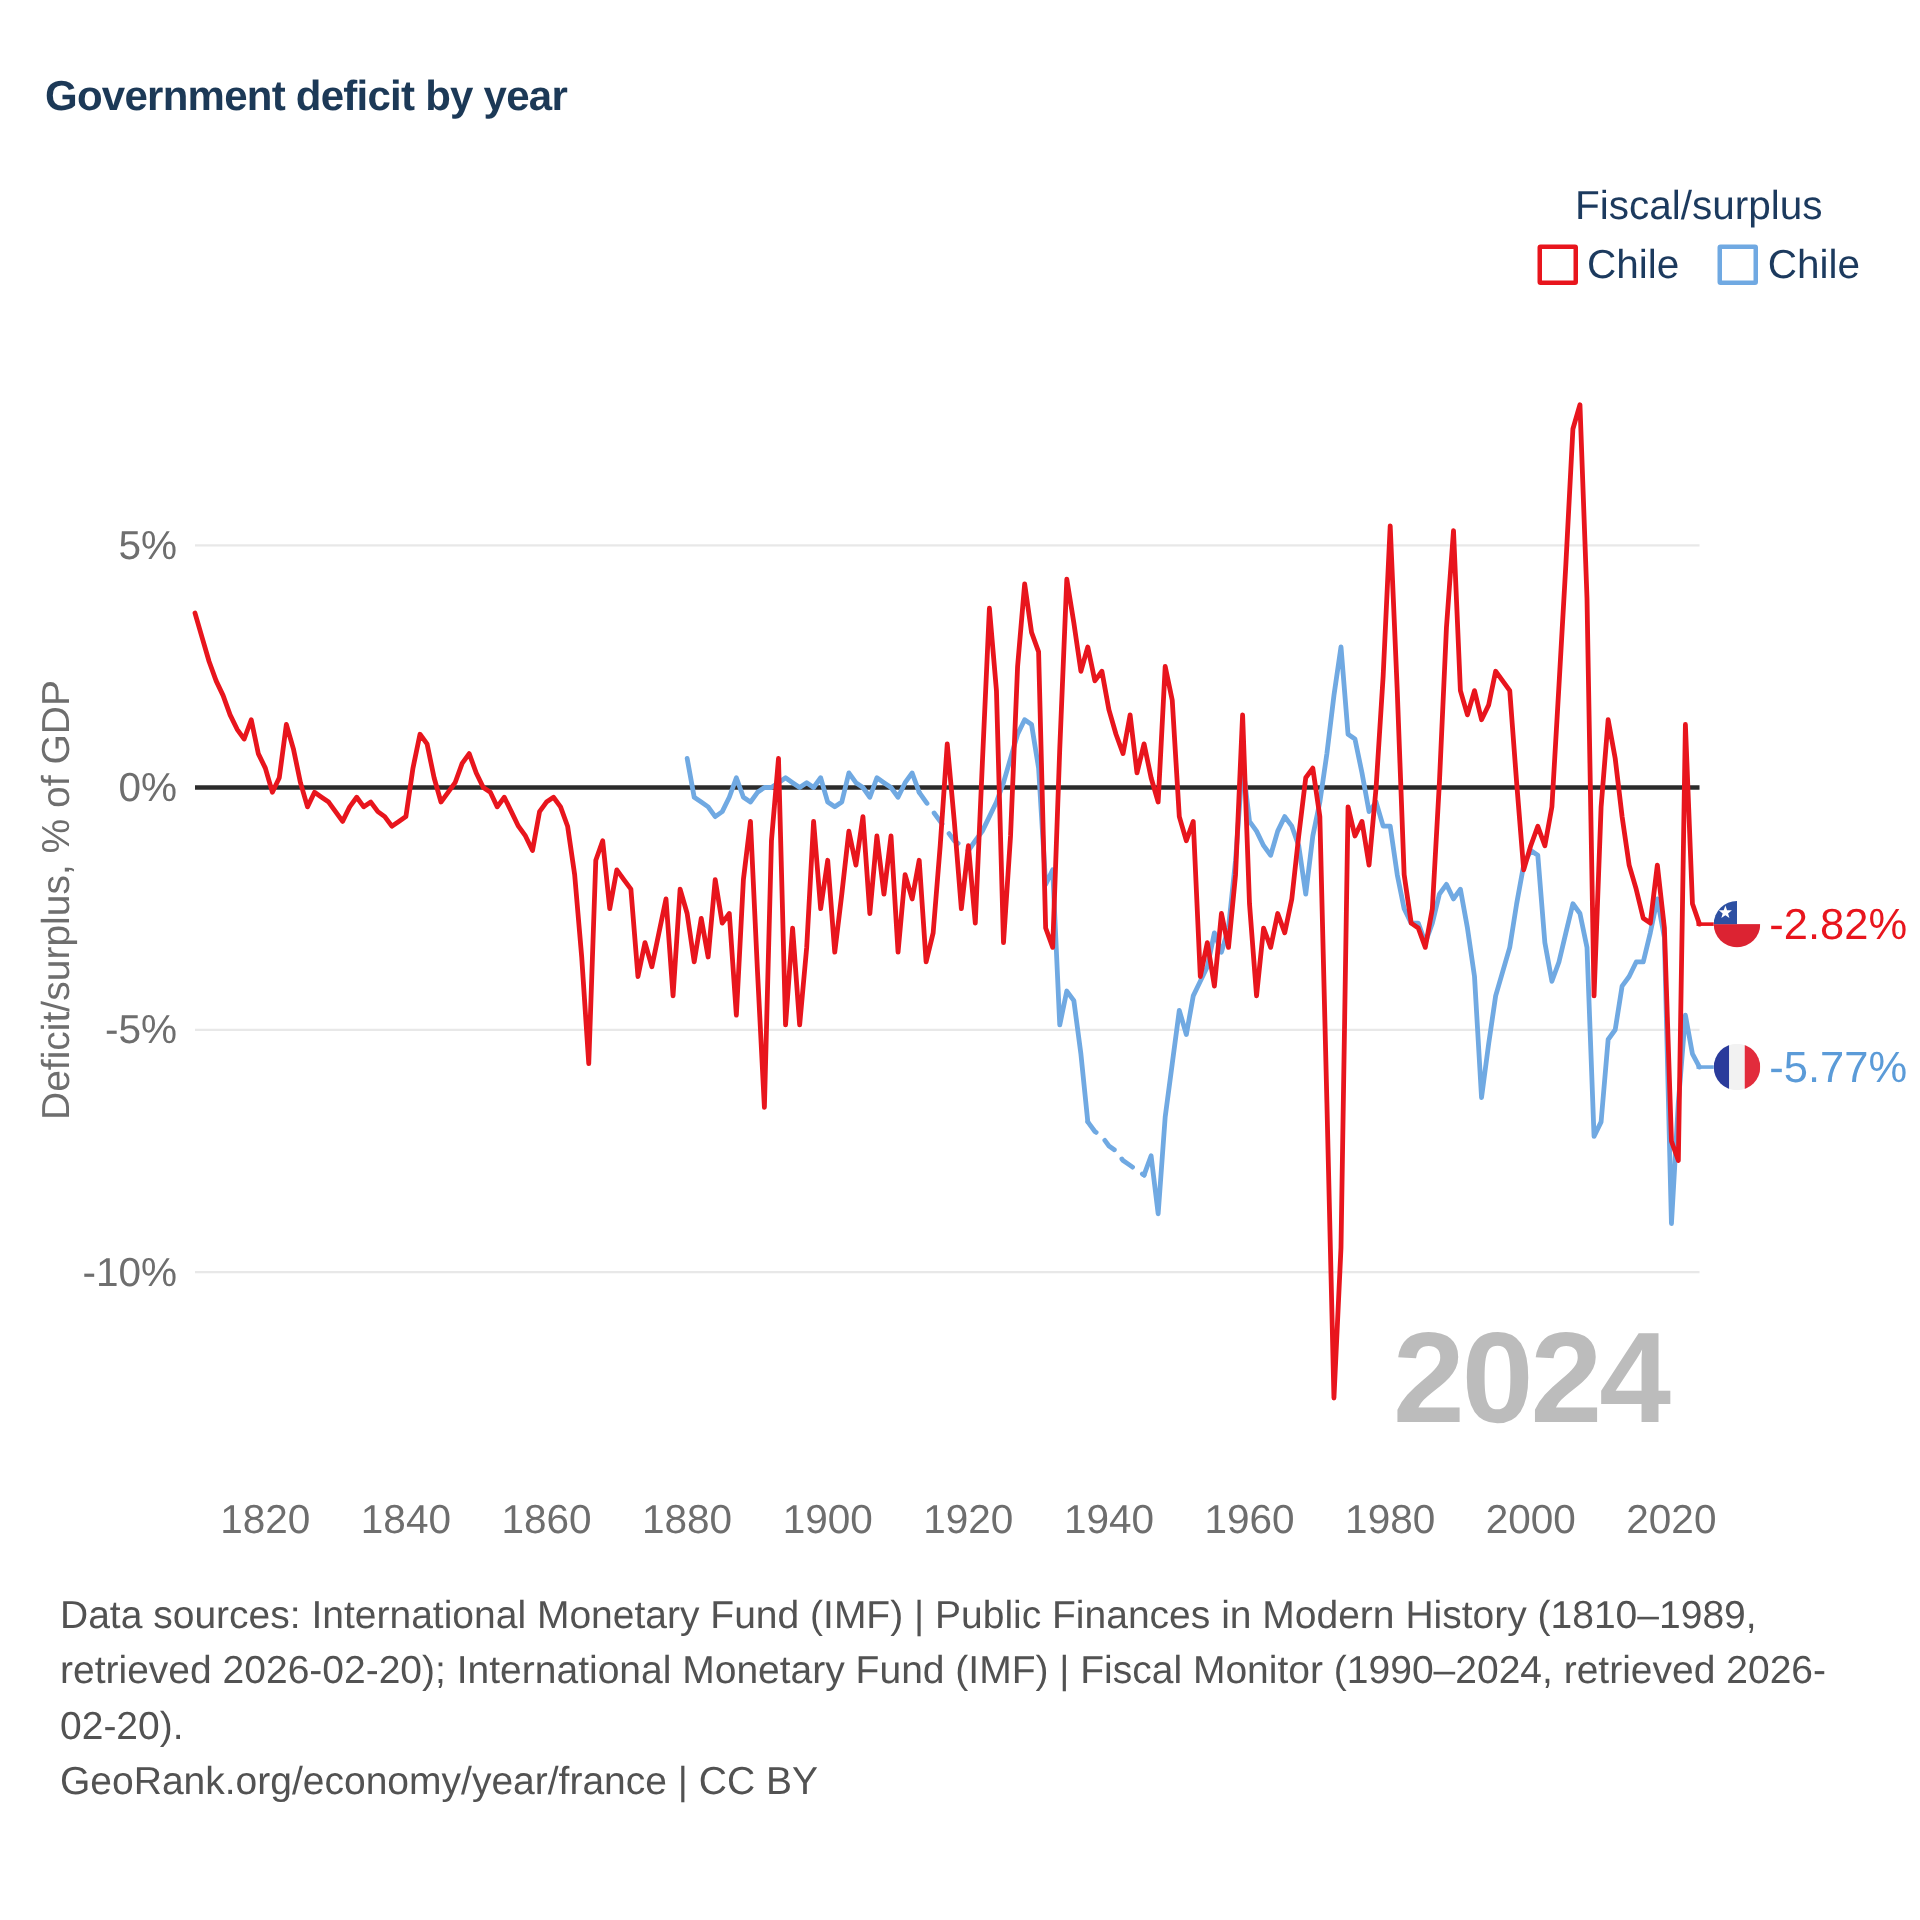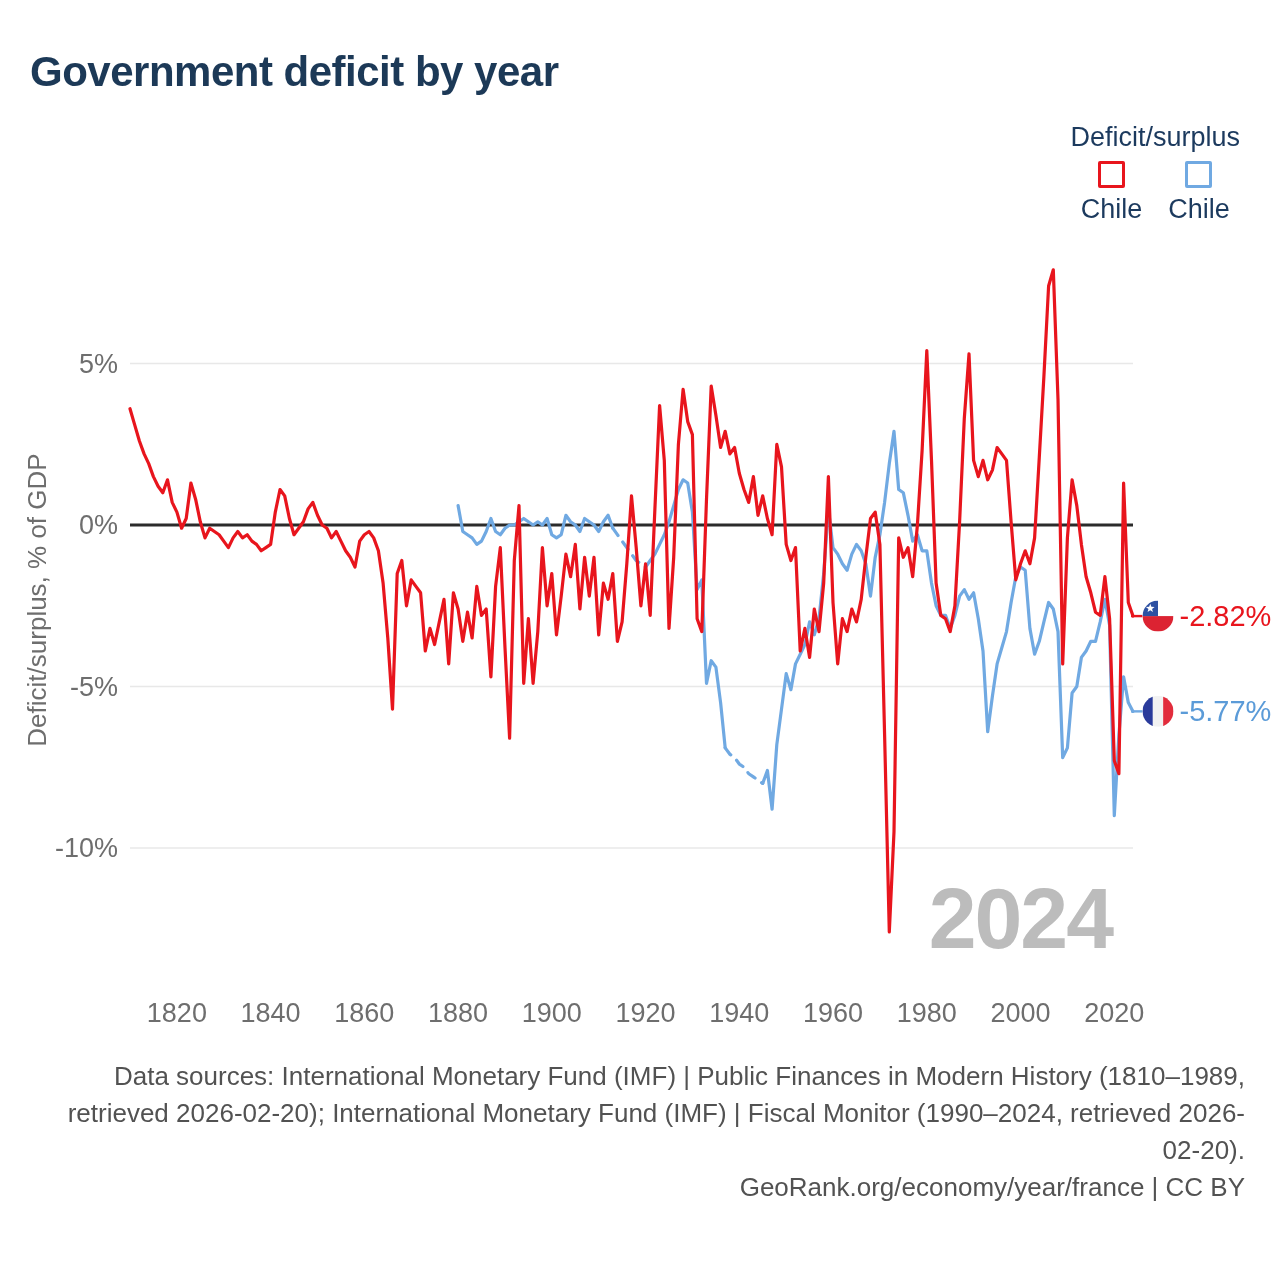--- a/index.html
+++ b/index.html
@@ -2,41 +2,41 @@
 <html><head>
 <meta charset="utf-8">
 <style>
   html,body{margin:0;padding:0;}
   body{
     width:1280px;height:1280px;background:#ffffff;position:relative;
     font-family:"Liberation Sans", sans-serif;overflow:hidden;
   }
   .page-title{
     position:absolute;left:30px;top:48px;margin:0;
-    font-size:42px;font-weight:700;color:#1c3957;letter-spacing:-0.5px;
+    font-size:28px;font-weight:700;color:#1c3957;letter-spacing:-0.5px;
   }
   .legend{
     position:absolute;top:122px;right:40px;
     display:flex;flex-direction:column;align-items:center;gap:8px;
   }
   .legend-title{font-size:27px;color:#1c3a5e;}
   .legend-items{display:flex;gap:26px;}
-  .legend-item{display:flex;align-items:center;gap:6px;cursor:pointer;flex-direction:column;}
+  .legend-item{display:flex;align-items:center;gap:6px;cursor:pointer;}
   .legend-swatch{
     width:21px;height:21px;border:3px solid #999;border-radius:2px;background:#fff;
     display:inline-block;
   }
   .legend-label{font-size:27px;color:#1c3a5e;}
   #plot-svg{position:absolute;left:0;top:0;}
   svg{font-family:"Liberation Sans", sans-serif;}
   .footer{
     position:absolute;left:40px;top:1058px;width:1205px;
     color:#525252;font-size:26px;line-height:37px;
   }
-  .footer p{margin:0;text-align:right;}
+  .footer p{margin:0;}
 </style>
 </head>
 <body>
 
 <svg id="plot-svg" width="1280" height="1050" viewBox="0 0 1280 1050">
     <defs>
       <clipPath id="flagclip0">
         <circle cx="1158" cy="711.371" r="15.5"></circle>
       </clipPath>
       <clipPath id="flagclip1">
@@ -80,21 +80,21 @@
       <rect x="1142.5" y="616.086" width="31" height="15.5" fill="#dc2332"></rect>
       <rect x="1142.5" y="600.586" width="15.5" height="15.5" fill="#2d50a2"></rect>
       <polygon points="1150.25,603.74 1151.37,606.80 1154.62,606.91 1152.06,608.92 1152.95,612.06 1150.25,610.24 1147.55,612.06 1148.44,608.92 1145.88,606.91 1149.13,606.80" fill="#ffffff"></polygon>
     </g>
     <text x="1179.5" y="626.086" fill="#e8151d" font-size="29">-2.82%</text>
   </svg>
 
 <h1 class="page-title">Government deficit by year</h1>
 
 <div class="legend">
-  <div class="legend-title">Deficit/surplus</div>
+  <div class="legend-title">Fiscal/surplus</div>
   <div class="legend-items">
     <div class="legend-item">
       <span class="legend-swatch" style="border-color: rgb(232, 21, 29);"></span>
       <span class="legend-label">Chile</span>
     </div>
     <div class="legend-item">
       <span class="legend-swatch" style="border-color: rgb(112, 169, 226);"></span>
       <span class="legend-label">Chile</span>
     </div>
   </div>

